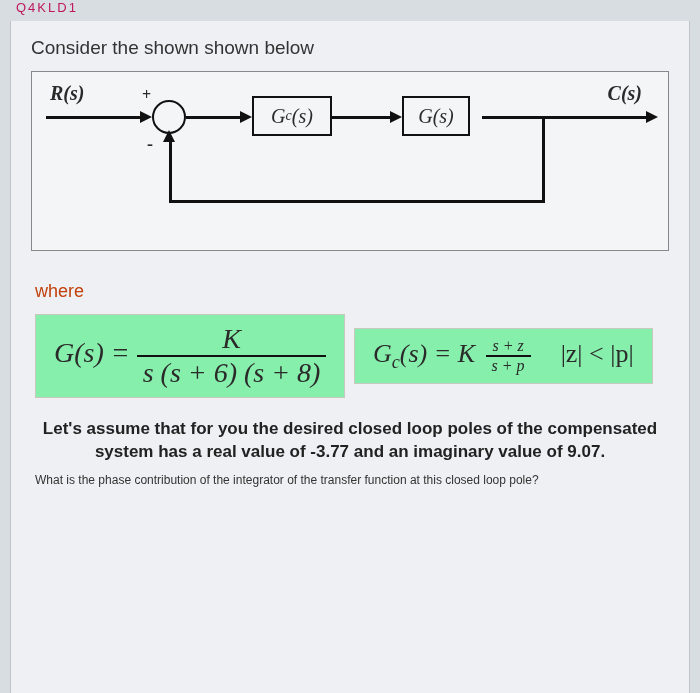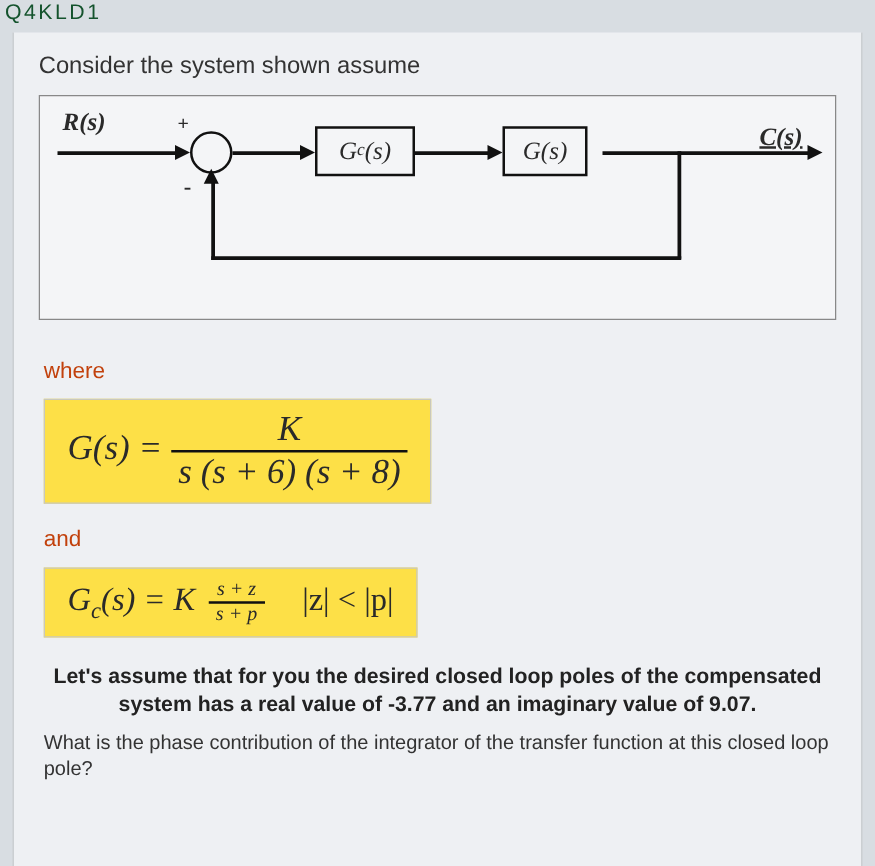--- a/index.html
+++ b/index.html
@@ -14,43 +14,43 @@
     }
     .page {
       background: #eef0f3;
       margin: 0 10px 10px 10px;
       padding: 16px 20px 20px 20px;
       min-height: 680px;
       border-left: 1px solid #c0c4c8;
       border-right: 1px solid #c0c4c8;
     }
     .top-label {
-      font-size: 17px;
-      color: #14532d;
+      font-size: 13px;
+      color: #be185d;
       letter-spacing: 2px;
       margin-bottom: 6px;
-      padding-left: 4px;
+      padding-left: 16px;
     }
     .intro {
       font-size: 19px;
       color: #333;
       margin-bottom: 12px;
     }
     .diagram-box {
       border: 1px solid #888;
       background: #f4f5f7;
       padding: 10px 10px 28px 10px;
       margin-bottom: 30px;
       height: 180px;
       position: relative;
     }
     .bd { position: relative; width: 100%; height: 110px; }
     .bd .lbl { position: absolute; font-family: 'Times New Roman', serif; font-size: 20px; font-weight: bold; font-style: italic; }
     .bd .rs { left: 8px; top: 0; }
-    .bd .cs { right: 16px; top: 12px; text-decoration: underline; }
+    .bd .cs { right: 16px; top: 0; }
     .bd .plus { left: 100px; top: 4px; font-style: normal; font-weight: bold; font-size:16px;}
     .bd .minus { left: 105px; top: 52px; font-style: normal; font-weight: bold; font-size:18px;}
     .arrow-line { position: absolute; background: #111; }
     .arrow-head-r {
       position: absolute; width: 0; height: 0;
       border-top: 6px solid transparent;
       border-bottom: 6px solid transparent;
       border-left: 12px solid #111;
     }
     .sum {
@@ -64,53 +64,53 @@
       display: flex; align-items: center; justify-content: center;
       height: 40px;
     }
     .b1 { left: 210px; top: 14px; width: 80px; }
     .b2 { left: 360px; top: 14px; width: 68px; }
     .sub { font-size: 0.7em; vertical-align: sub; font-style: italic; }
     .where, .and {
       font-size: 18px; color: #c2410c; margin: 8px 0 8px 4px;
     }
     .eq {
-      background: #fde047;
+      background: #86efac;
       border: 1px solid #c8c8be;
       display: inline-block;
       padding: 8px 18px;
       font-family: 'Times New Roman', serif;
       font-size: 26px;
       margin: 4px 0 10px 4px;
     }
     .eq1 { font-size: 28px; }
     .frac { display: inline-block; vertical-align: middle; text-align: center; }
     .frac .num { display: block; padding: 0 6px; }
     .frac .den { display: block; border-top: 2px solid #111; padding: 0 6px; }
     .italic { font-style: italic; }
     .body-text {
       font-size: 17px; color: #222; line-height: 1.35;
       margin: 10px 4px 0 4px;
       text-align: center;
     }
     .bold { font-weight: bold; }
     .question {
-      font-size: 16px; color: #333; line-height: 1.35;
+      font-size: 12px; color: #333; line-height: 1.35;
       margin: 8px 4px 0 4px;
     }
     .abs { font-style: normal; }
   </style>
 </head>
 <body>
 
 <div class="top-label">Q4KLD1</div>
 
 <div class="page">
 
-  <div class="intro">Consider the system shown assume</div>
+  <div class="intro">Consider the shown shown below</div>
 
   <div class="diagram-box">
     <div class="bd">
       <div class="lbl rs">R(s)</div>
       <div class="lbl cs">C(s)</div>
       <div class="lbl plus">+</div>
       <div class="lbl minus">-</div>
 
       <div class="arrow-line" style="left:4px; top:34px; width:100px; height:3px;"></div>
       <div class="arrow-head-r" style="left:98px; top:29px;"></div>
@@ -146,21 +146,20 @@
   <div class="where">where</div>
 
   <div class="eq eq1">
     <span class="italic">G(s) = </span>
     <span class="frac">
       <span class="num italic">K</span>
       <span class="den italic">s (s + 6) (s + 8)</span>
     </span>
   </div>
 
-  <div class="and">and</div>
 
   <div class="eq">
     <span class="italic">G</span><span class="sub italic">c</span><span class="italic">(s) = K</span>
     <span class="frac" style="font-size:16px; margin:0 4px;">
       <span class="num italic">s + z</span>
       <span class="den italic">s + p</span>
     </span>
     <span class="abs" style="white-space:pre;">   |z| &lt; |p|</span>
   </div>
 

